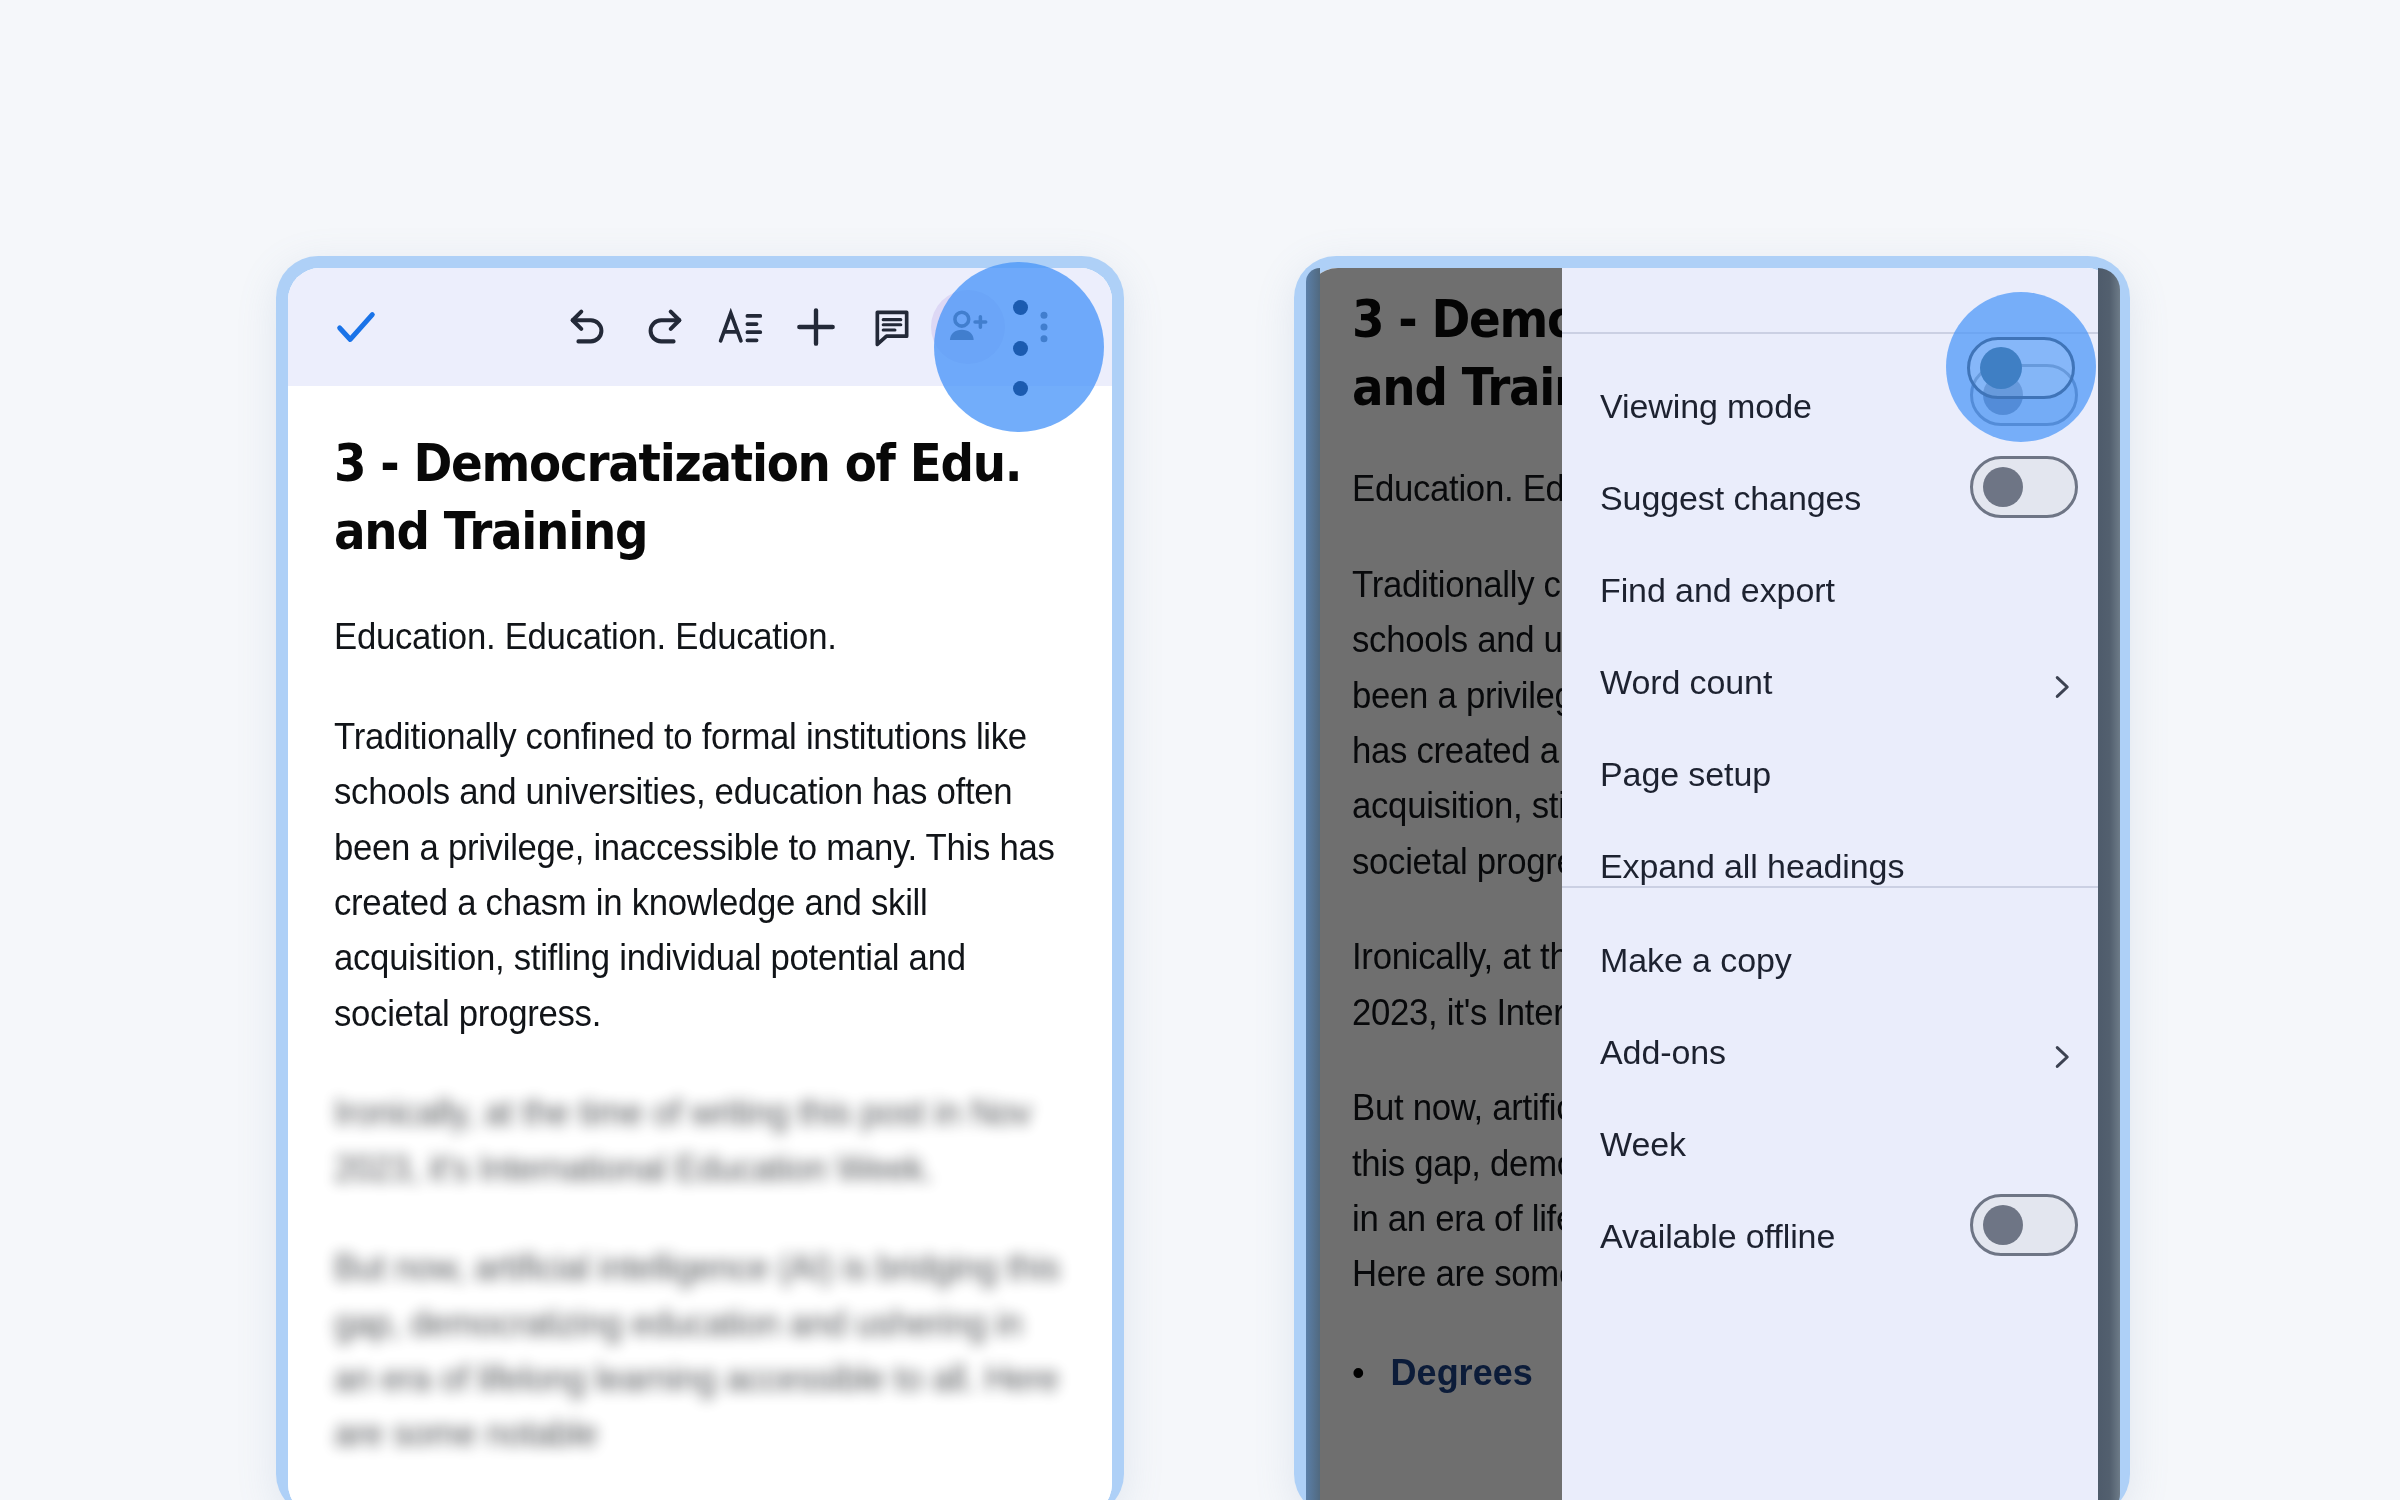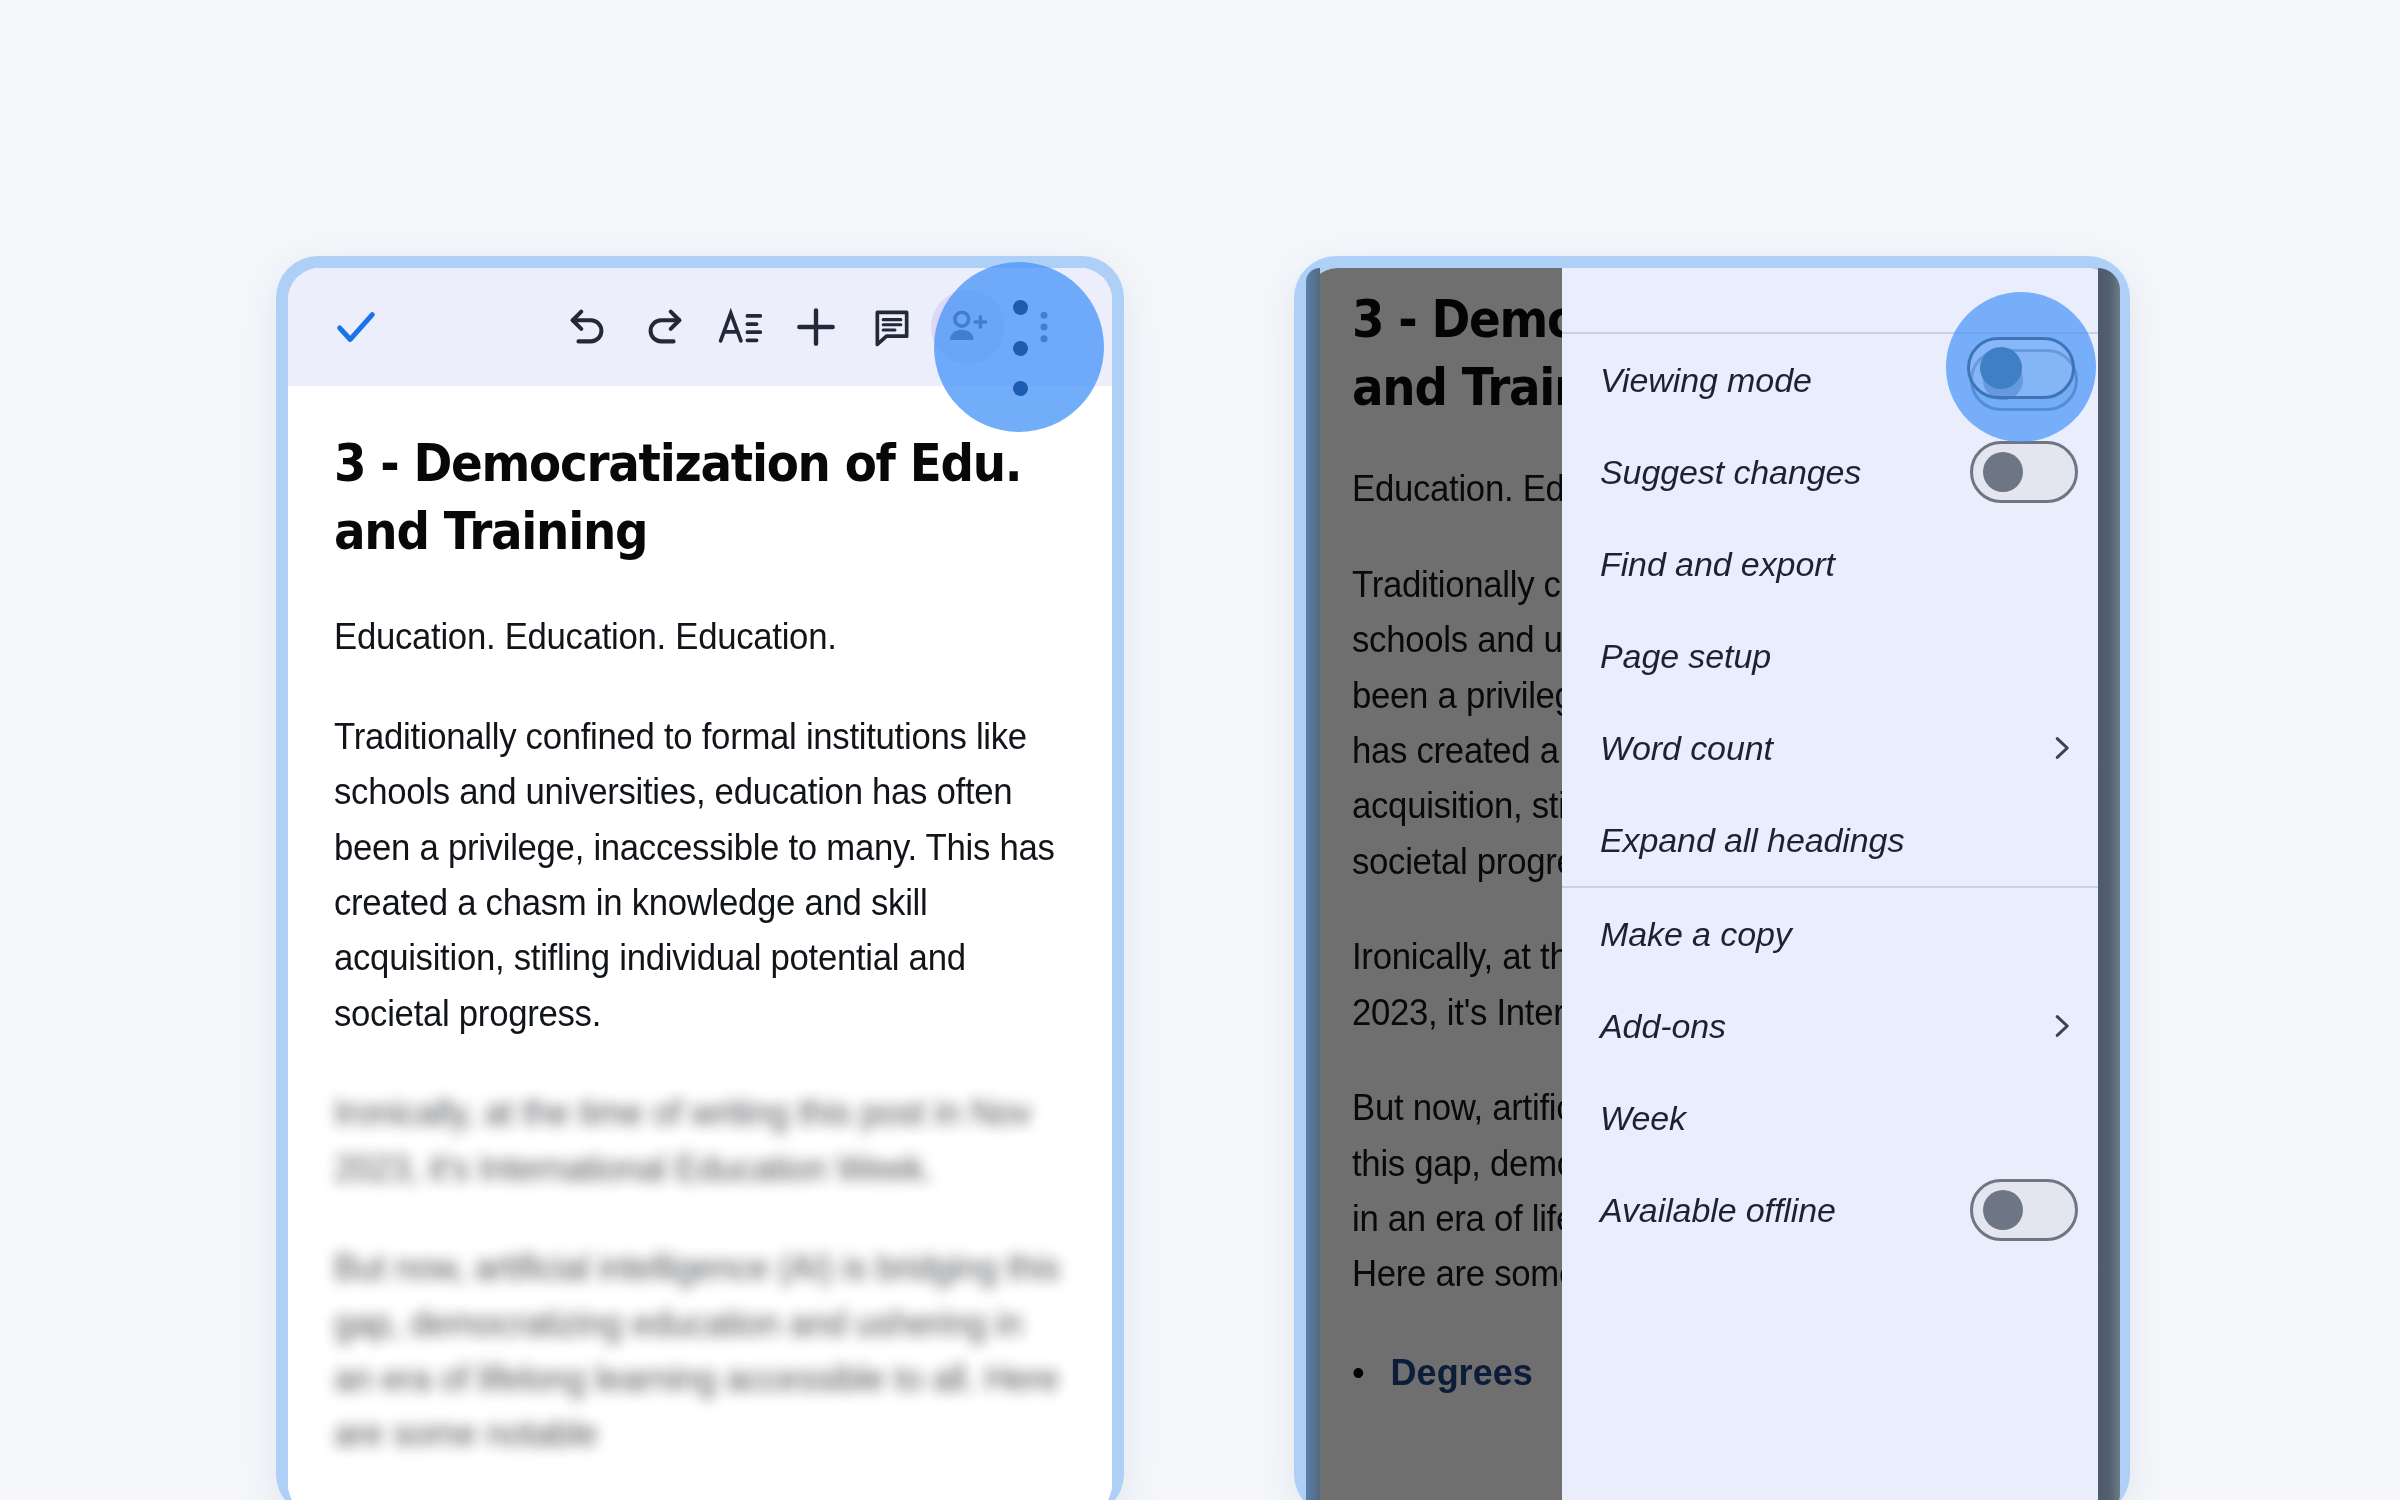--- a/index.html
+++ b/index.html
@@ -184,28 +184,27 @@
     z-index:10;
   }
   .menu-divider {
     height:2px; background:#c6cade; opacity:.85;
     margin:0;
   }
   .menu-top-pad { height:64px; }
   .menu-item {
     height:92px;
     display:flex;
-    align-items:center;
+    align-items:flex-end;
     justify-content:space-between;
     padding:0 38px 0 38px;
     font-size:34px;
     color:#1d2230;
     letter-spacing:-.1px;
     position:relative;
-    font-style:italic;
   }
   .menu-item .lbl { white-space:nowrap; }
   .chev {
     color:#3c4252;
     font-size:0;
     line-height:0;
     margin-right:4px;
   }
   
   .toggle {
@@ -388,33 +387,33 @@
           </span>
       </div>
 
 
       <div class="menu-item">
         <span class="lbl">Find and export</span>
       </div>
 
 
       <div class="menu-item">
-        <span class="lbl">Page setup</span>
-      </div>
-
-      <div class="menu-item">
         <span class="lbl">Word count</span>
         <span class="chev">
           <svg width="30" height="30" viewBox="0 0 24 24" fill="none" stroke="currentColor" stroke-width="2.4" stroke-linecap="round" stroke-linejoin="round">
               <polyline points="9 4.5 17 12 9 19.5"></polyline>
             </svg>
         </span>
       </div>
 
       <div class="menu-item">
+        <span class="lbl">Page setup</span>
+      </div>
+
+      <div class="menu-item">
         <span class="lbl">Expand all headings</span>
       </div>
 
       <div class="menu-divider"></div>
 
       <div class="menu-item">
         <span class="lbl">Make a copy</span>
       </div>
 
 

